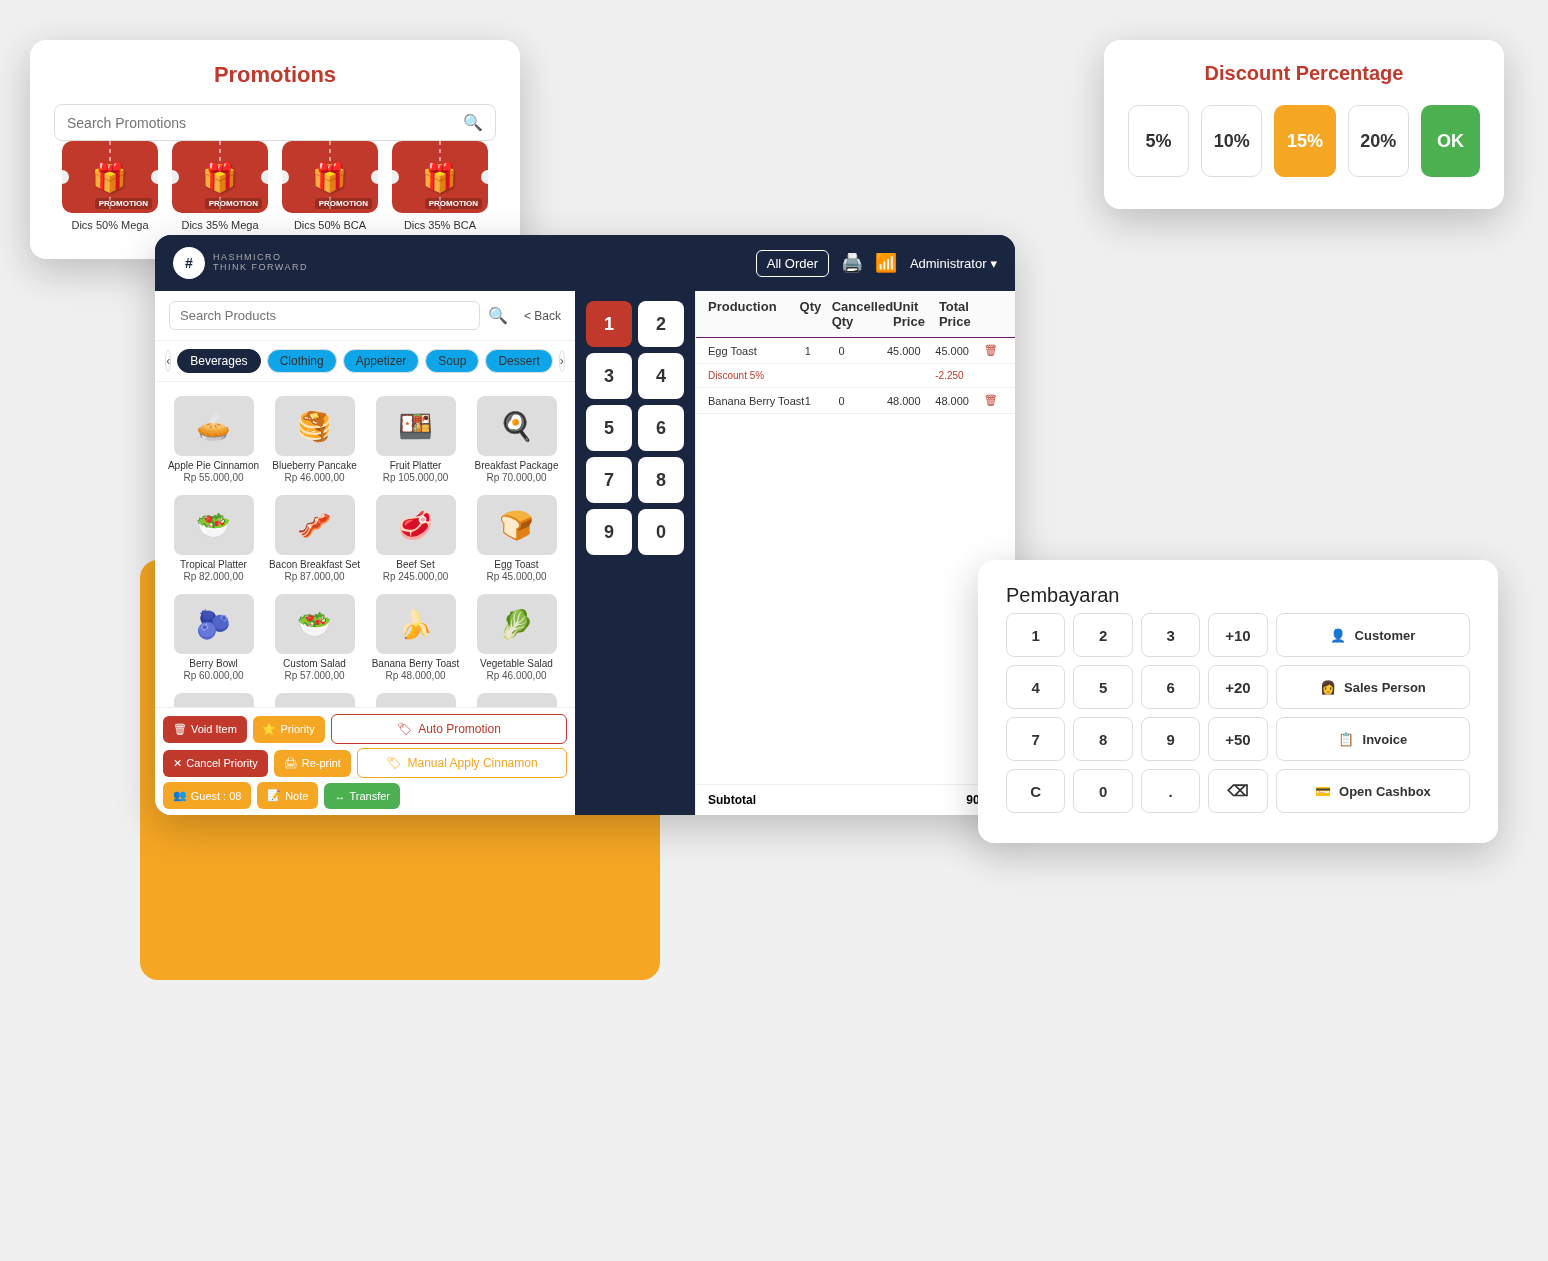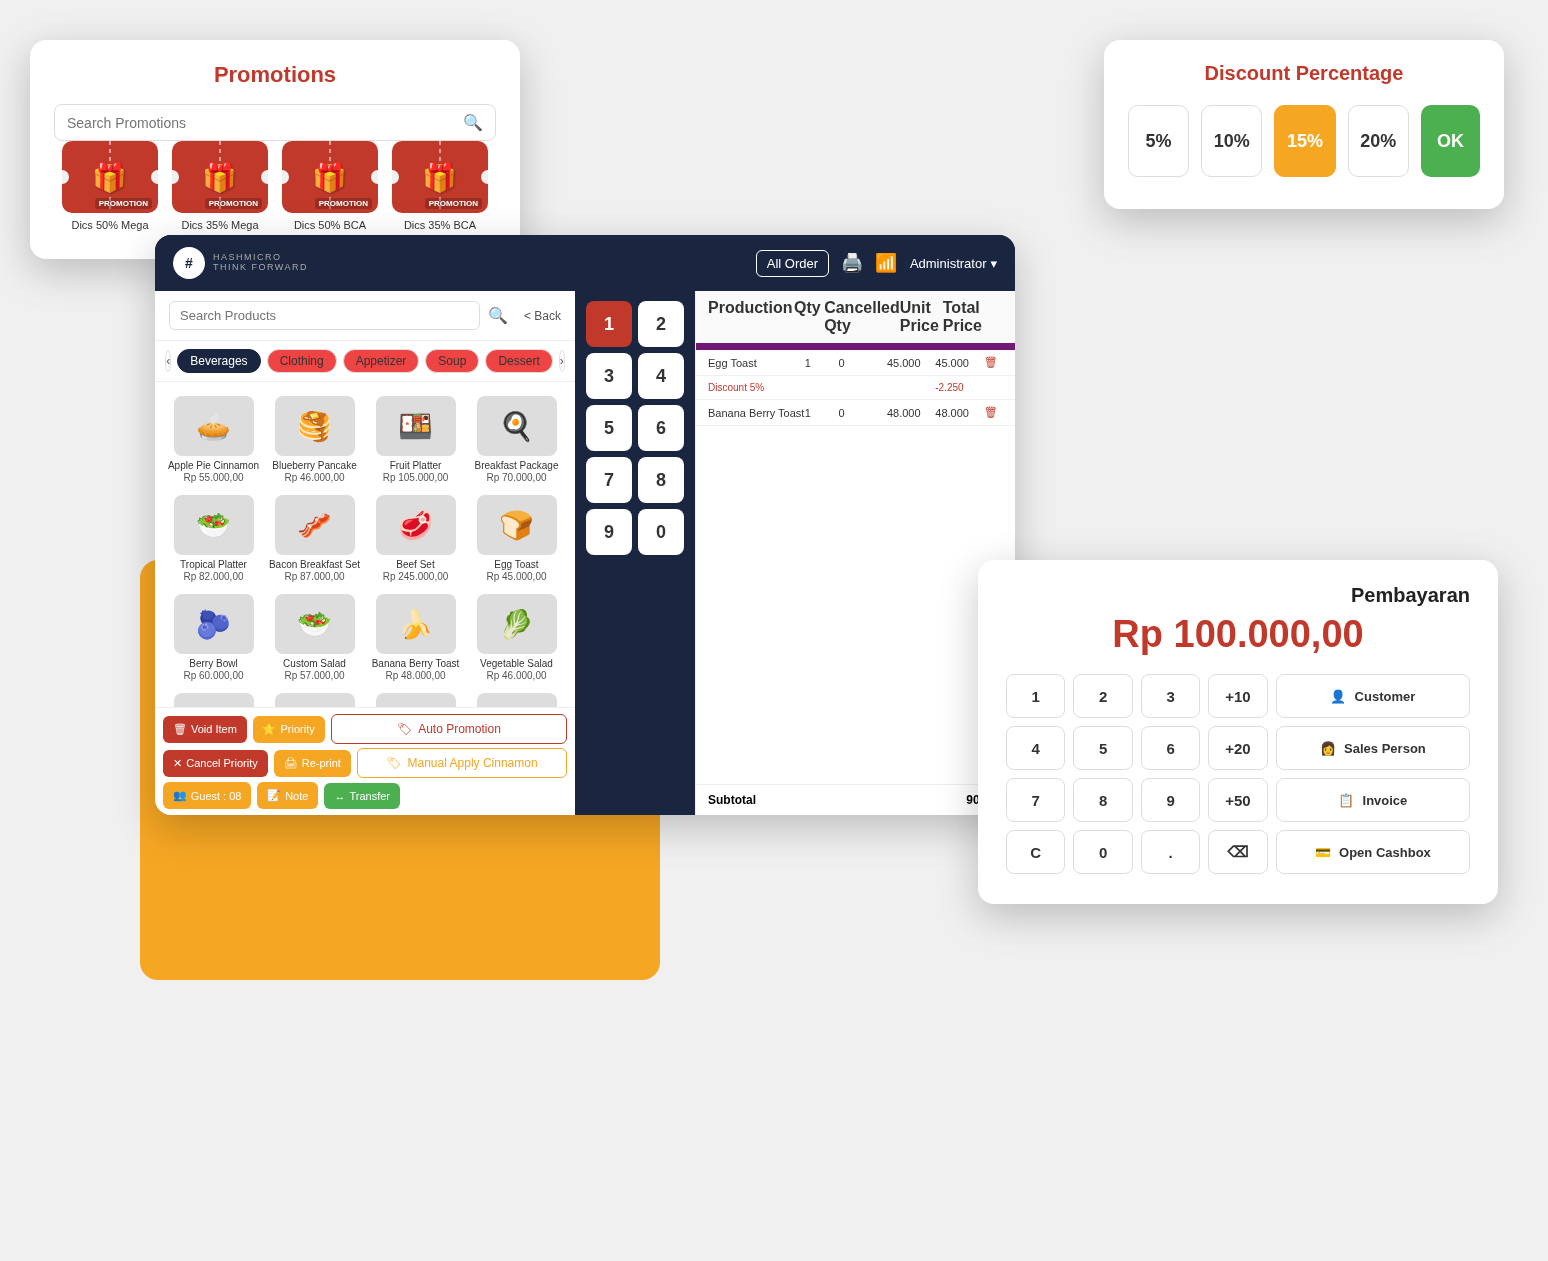--- a/index.html
+++ b/index.html
@@ -308,21 +308,21 @@
       cursor: pointer;
       font-size: 12px;
       color: #555;
     }
     .cat-btn {
       padding: 4px 12px;
       border-radius: 14px;
       border: 1px solid #ddd;
       font-size: 12px;
       cursor: pointer;
-      background: #ef4444;
+      background: #0ea5e9;
       color: #333;
     }
     .cat-btn.active {
       background: #1a2540;
       color: #fff;
       border-color: #1a2540;
     }
     .product-grid {
       display: grid;
       grid-template-columns: repeat(4, 1fr);
@@ -393,24 +393,24 @@
       background: #fff;
       display: flex;
       flex-direction: column;
       height: 100%;
       border-left: 1px solid #eee;
     }
     .order-table-header {
       display: grid;
       grid-template-columns: 2fr 0.7fr 1fr 1fr 1fr 0.4fr;
       padding: 8px 12px;
-      font-size: 16px;
+      font-size: 13px;
       font-weight: 600;
       color: #333;
-      border-bottom: 7px solid #701a75;
+      border-bottom: 1px solid #701a75;
       background: #fafafa;
     }
     .order-table-row {
       display: grid;
       grid-template-columns: 2fr 0.7fr 1fr 1fr 1fr 0.4fr;
       padding: 6px 12px;
       font-size: 11px;
       color: #333;
       border-bottom: 1px solid #f0f0f0;
       align-items: center;
@@ -464,23 +464,23 @@
 
     
     .payment-card {
       width: 520px;
       top: 560px;
       right: 50px;
       z-index: 3;
       padding: 24px 28px 20px;
     }
     .payment-title {
-      text-align: right;
+      text-align: left;
       font-size: 20px;
-      font-weight: 700;
+      font-weight: 400;
       color: #222;
       margin-bottom: 6px;
     }
     .payment-amount {
       text-align: center;
       font-size: 38px;
       font-weight: 800;
       color: #c0392b;
       margin-bottom: 18px;
     }
@@ -934,21 +934,20 @@
       <div class="order-subtotal">
         <span>Subtotal</span>
         <span>90.250</span>
       </div>
     </div>
   </div>
 </div>
 
 <div class="card payment-card shadow-lg">
   <div class="payment-title">Pembayaran</div>
-  <div class="payment-amount">Rp 100.000,00</div>
 
   <div class="payment-numpad">
 
     <div class="pay-key">1</div>
     <div class="pay-key">2</div>
     <div class="pay-key">3</div>
     <div class="pay-key">+10</div>
 
     <div style="grid-column:5/8;">
       <div class="pay-action-btn customer-btn" style="height:44px;border-radius:8px;border:1.5px solid #ddd;display:flex;align-items:center;justify-content:center;gap:8px;font-size:13px;font-weight:600;color:#333;cursor:pointer;background:#fff;">

